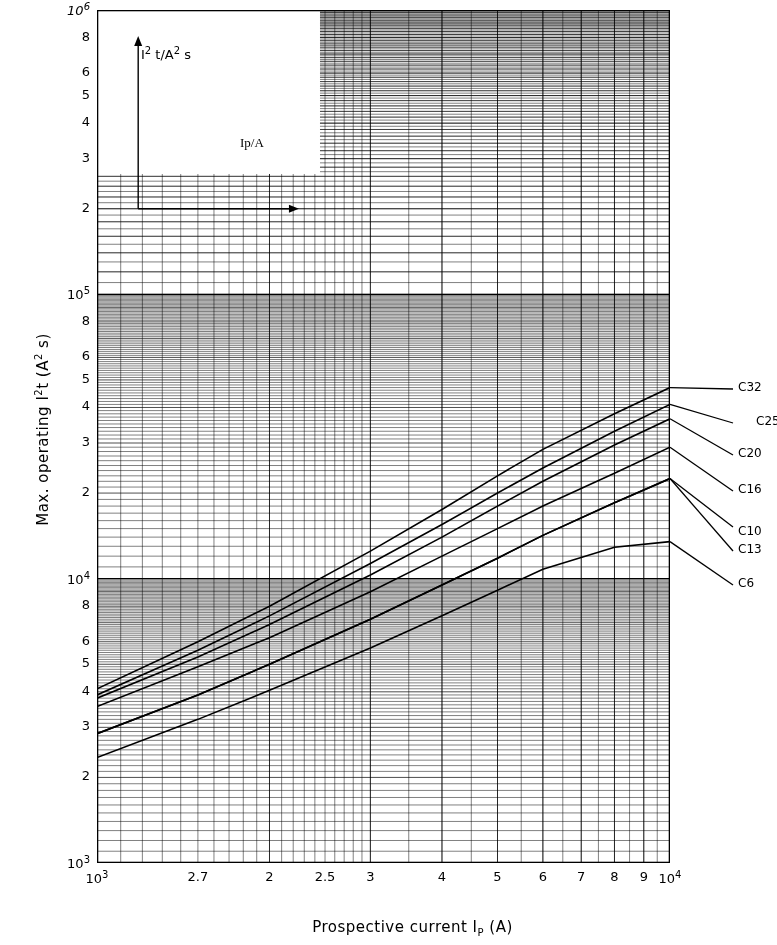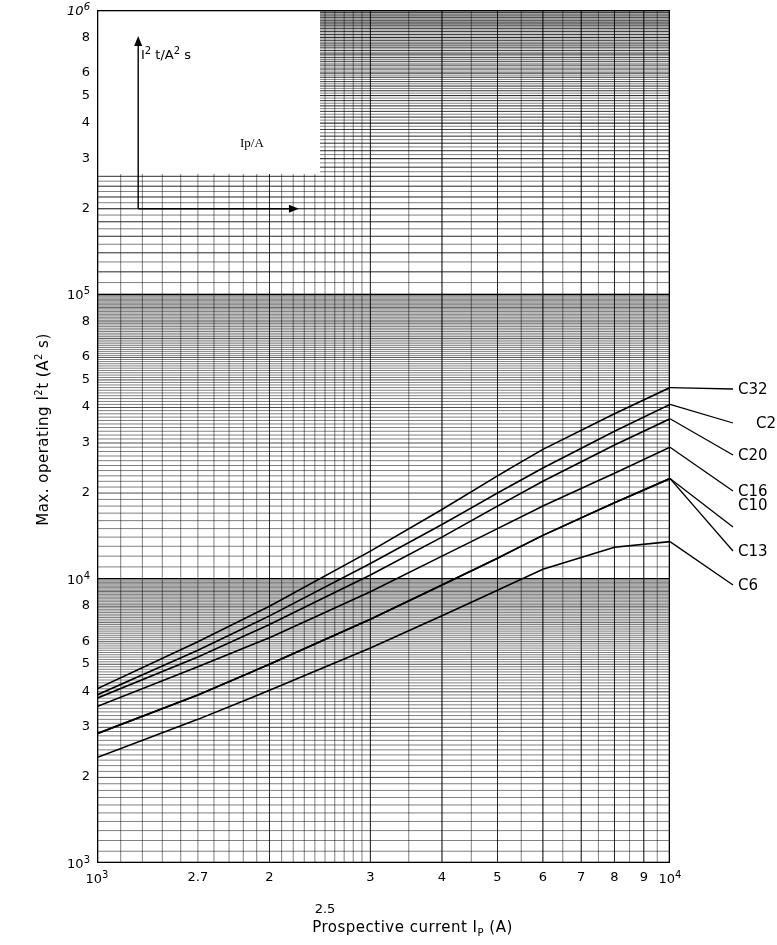--- a/index.html
+++ b/index.html
@@ -26,21 +26,21 @@
     width:777px;
     text-align:center;
     font-size:15px;
     letter-spacing:0.5px;
     padding-left:24px;
   }
   .sup{font-size:10px;vertical-align:super;}
   .sub{font-size:10px;vertical-align:sub;}
   .ytick{position:absolute;font-size:13px;text-align:right;white-space:nowrap;}
   .xtick{position:absolute;font-size:13px;text-align:center;white-space:nowrap;}
-  .curvelabel{position:absolute;font-size:15px;white-space:nowrap;text-align:center;}
+  .curvelabel{position:absolute;font-size:12px;white-space:nowrap;text-align:center;}
   .inset-text{position:absolute;font-size:13px;white-space:nowrap;text-align:center;}
 </style>
 </head>
 <body>
 
 <div id="root">
 
   <div class="ylabel">
     <span>Max. operating I</span><span class="sup">2</span><span>t  (A</span><span class="sup">2</span><span> s)</span>
   </div>
@@ -70,36 +70,36 @@
       <div class="ytick" style="left: 40px; width: 50px; top: 114.148px;"><span>4</span></div>
       <div class="ytick" style="left: 40px; width: 50px; top: 86.5929px;"><span>5</span></div>
       <div class="ytick" style="left: 40px; width: 50px; top: 64.079px;"><span>6</span></div>
       <div class="ytick" style="left: 40px; width: 50px; top: 28.5547px;"><span>8</span></div>
       <div class="ytick" style="left: 40px; width: 50px; top: 1px; font-style: italic;"><span>10</span><span class="sup">6</span></div>
     </div>
   <div id="xticks">
       <div class="xtick" style="left: 72px; width: 50px; top: 869px;"><span>10</span><span class="sup">3</span></div>
       <div class="xtick" style="left: 172.9px; width: 50px; top: 869px;"><span>2.7</span></div>
       <div class="xtick" style="left: 244.49px; width: 50px; top: 869px;"><span>2</span></div>
-      <div class="xtick" style="left: 300.02px; width: 50px; top: 869px; margin-top: 32px;"><span>2.5</span></div>
+      <div class="xtick" style="left: 300.02px; width: 50px; top: 869px;"><span>2.5</span></div>
       <div class="xtick" style="left: 345.39px; width: 50px; top: 869px;"><span>3</span></div>
       <div class="xtick" style="left: 416.98px; width: 50px; top: 869px;"><span>4</span></div>
       <div class="xtick" style="left: 472.51px; width: 50px; top: 869px;"><span>5</span></div>
       <div class="xtick" style="left: 517.881px; width: 50px; top: 869px;"><span>6</span></div>
       <div class="xtick" style="left: 556.241px; width: 50px; top: 869px;"><span>7</span></div>
       <div class="xtick" style="left: 589.471px; width: 50px; top: 869px;"><span>8</span></div>
       <div class="xtick" style="left: 618.781px; width: 50px; top: 869px;"><span>9</span></div>
       <div class="xtick" style="left: 645px; width: 50px; top: 869px;"><span>10</span><span class="sup">4</span></div>
     </div>
   <div id="curvelabels">
       <div class="curvelabel" style="left: 738px; top: 380px;">C32</div>
       <div class="curvelabel" style="left: 756px; top: 414px;">C25</div>
       <div class="curvelabel" style="left: 738px; top: 446px;">C20</div>
       <div class="curvelabel" style="left: 738px; top: 482px;">C16</div>
-      <div class="curvelabel" style="left: 738px; top: 496px;">C10</div>
+      <div class="curvelabel" style="left: 738px; top: 524px;">C10</div>
       <div class="curvelabel" style="left: 738px; top: 542px;">C13</div>
       <div class="curvelabel" style="left: 738px; top: 576px;">C6</div>
     </div>
   <div id="insettext">
       <div class="inset-text" style="left: 141px; top: 45px;">I<span class="sup">2</span> t/A<span class="sup">2</span> s</div>
       <div class="inset-text" style="left: 240px; top: 135px; font-family: Liberation Serif, serif;">Ip/A</div>
     </div>
 
   <div class="plotarea">
     <svg id="plot" width="573" height="853" viewBox="0 0 573 853">

